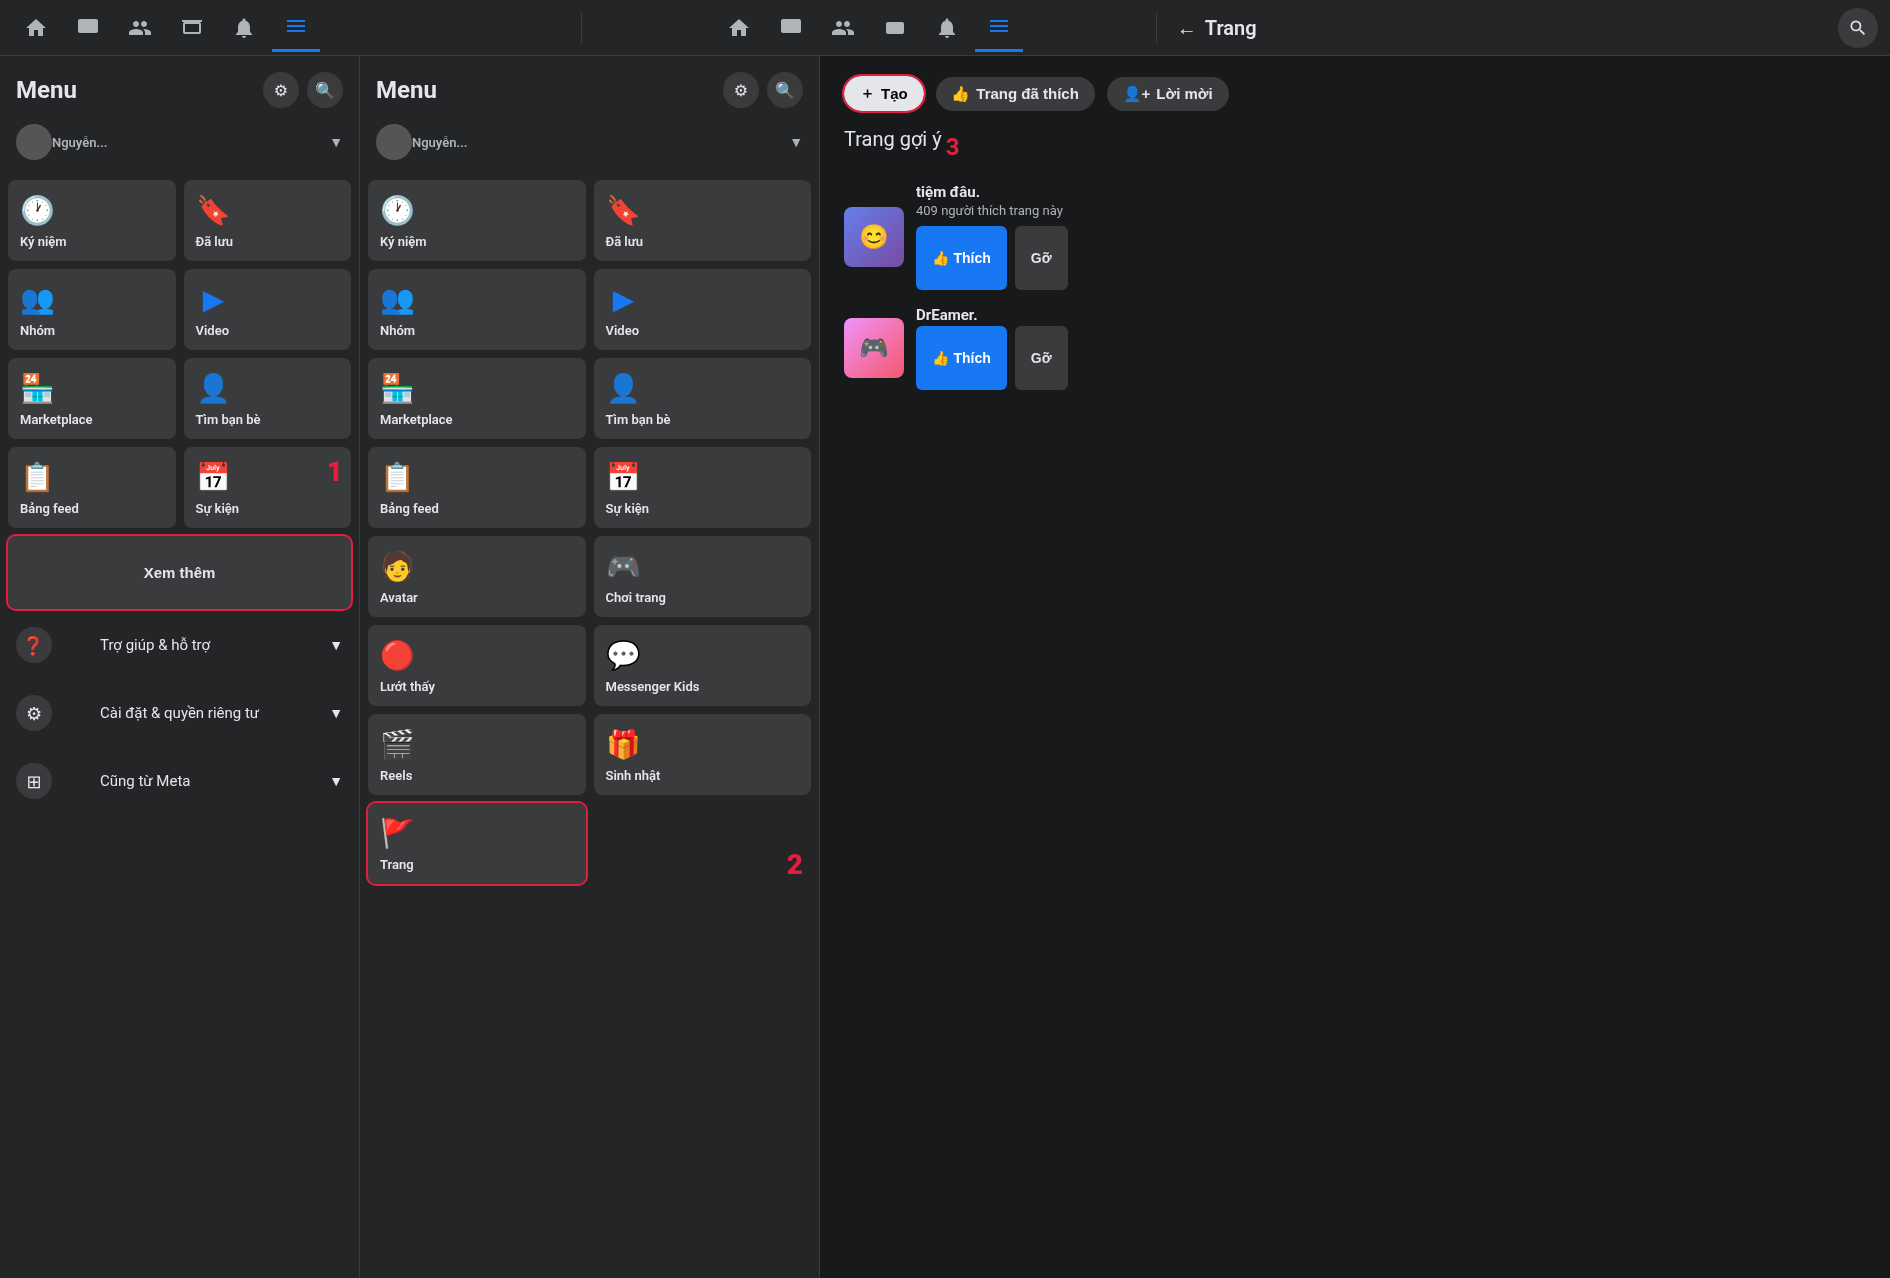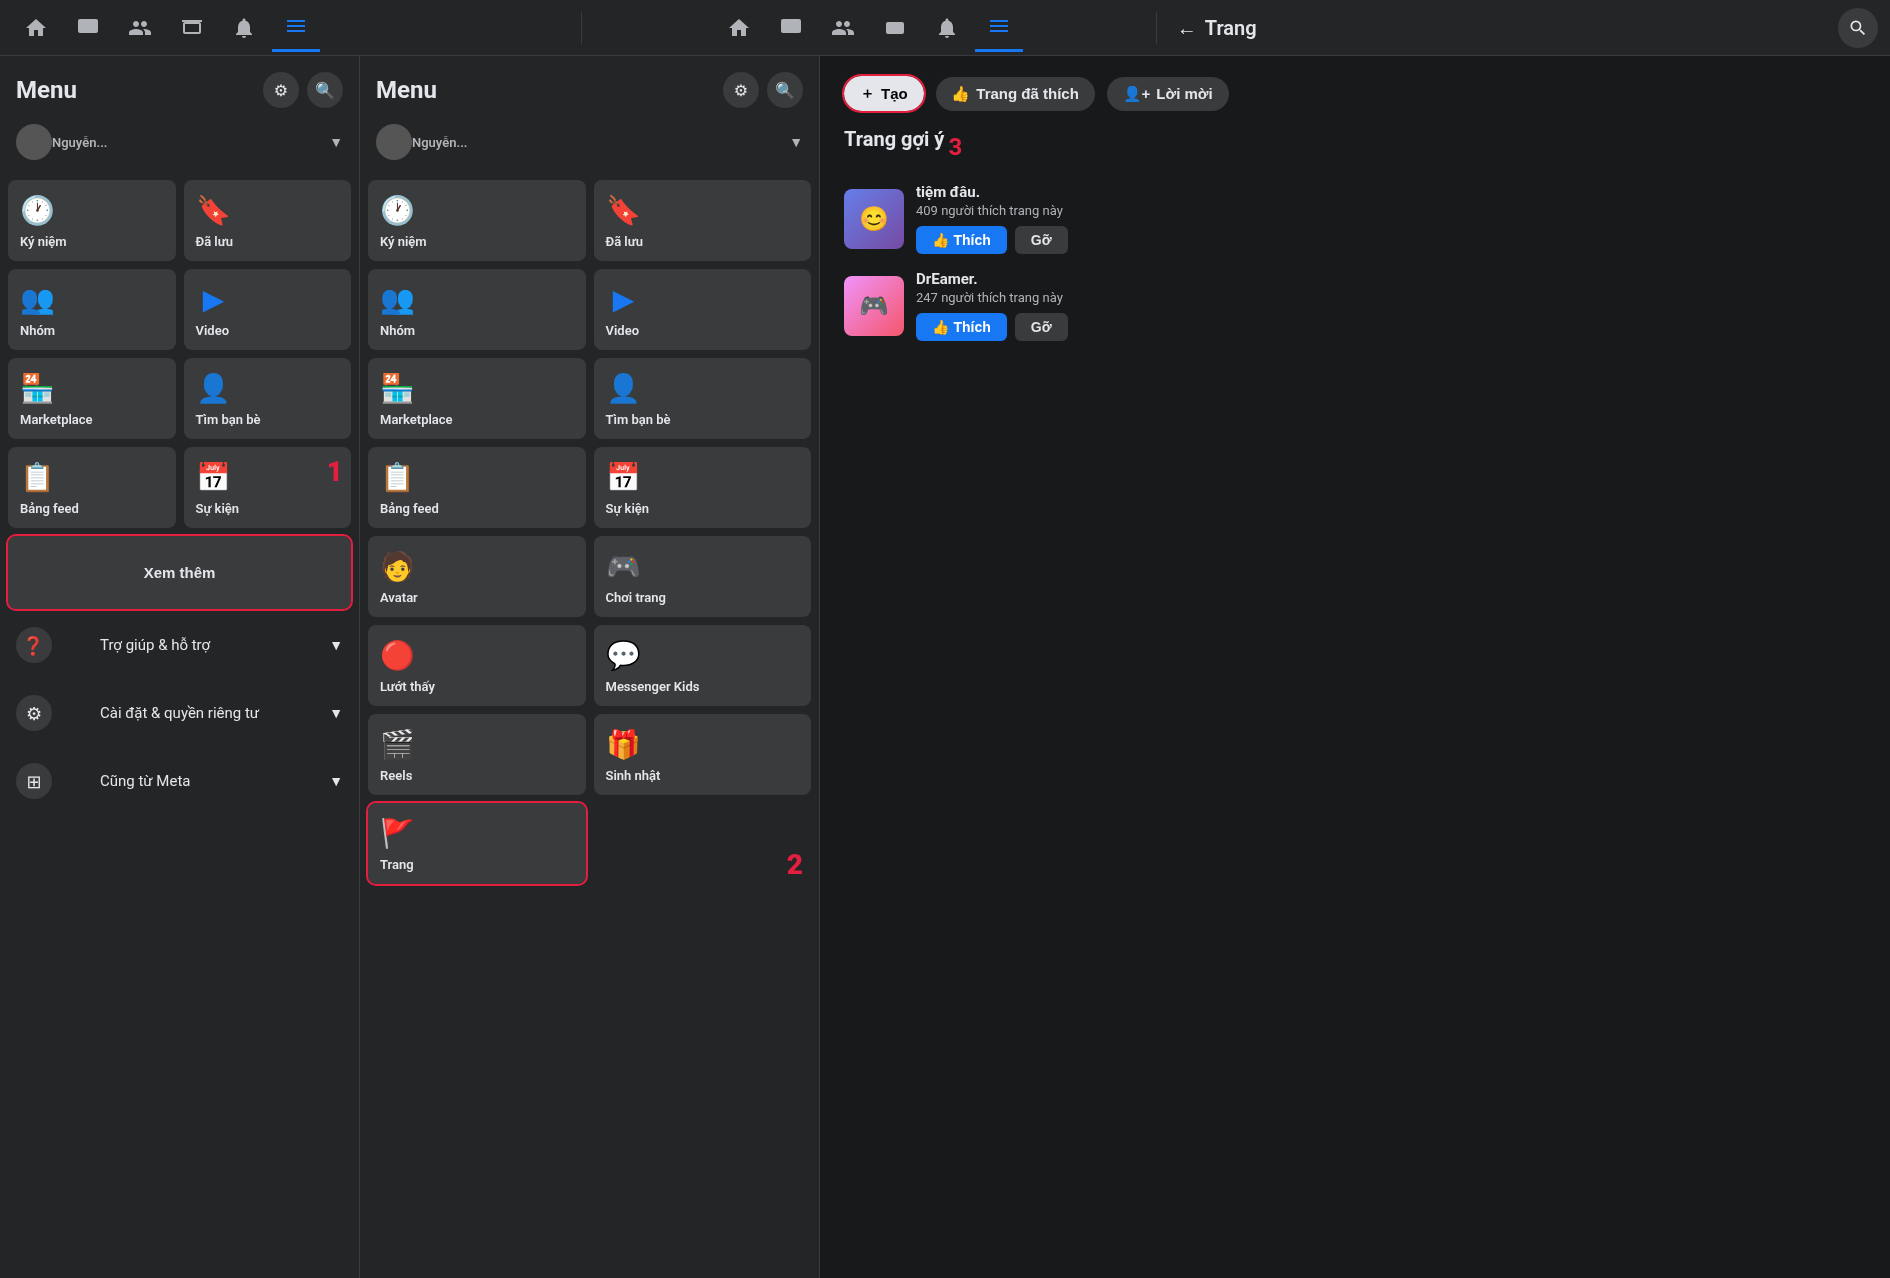--- a/index.html
+++ b/index.html
@@ -265,21 +265,21 @@
       border: none;
       border-radius: 20px;
       padding: 8px 16px;
       font-size: 15px;
       font-weight: 600;
       cursor: pointer;
     }
 
     .section-title {
       font-size: 20px;
-      font-weight: 700;
+      font-weight: 400;
       color: #e4e6eb;
       margin-bottom: 16px;
     }
     .number-badge {
       color: #e41e3f;
       font-size: 24px;
       font-weight: 700;
     }
 
     
@@ -309,21 +309,21 @@
       font-size: 14px;
       font-weight: 600;
       cursor: pointer;
       display: flex; align-items: center; gap: 4px;
     }
     .remove-btn {
       background: #3a3b3c;
       color: #e4e6eb;
       border: none;
       border-radius: 6px;
-      padding: 6px 16px;
+      padding: 24px 16px;
       font-size: 14px;
       font-weight: 600;
       cursor: pointer;
     }
 
     
     .icon-blue { color: #1877f2; }
 
     
     .trang-item {
@@ -636,21 +636,20 @@
         </div>
       </div>
     </div>
 
     <div class="page-suggestion">
       <div class="page-avatar">
         <div style="width:100%; height:100%; background: linear-gradient(135deg, #f093fb 0%, #f5576c 100%); display:flex; align-items:center; justify-content:center; color:white; font-size:24px;">🎮</div>
       </div>
       <div class="page-info">
         <div class="page-name">DrEamer.</div>
-        <div class="page-followers">247 người thích trang này</div>
         <div class="page-actions">
           <button class="like-btn">
             <span>👍</span>
             <span>Thích</span>
           </button>
           <button class="remove-btn">
             <span>Gỡ</span>
           </button>
         </div>
       </div>

